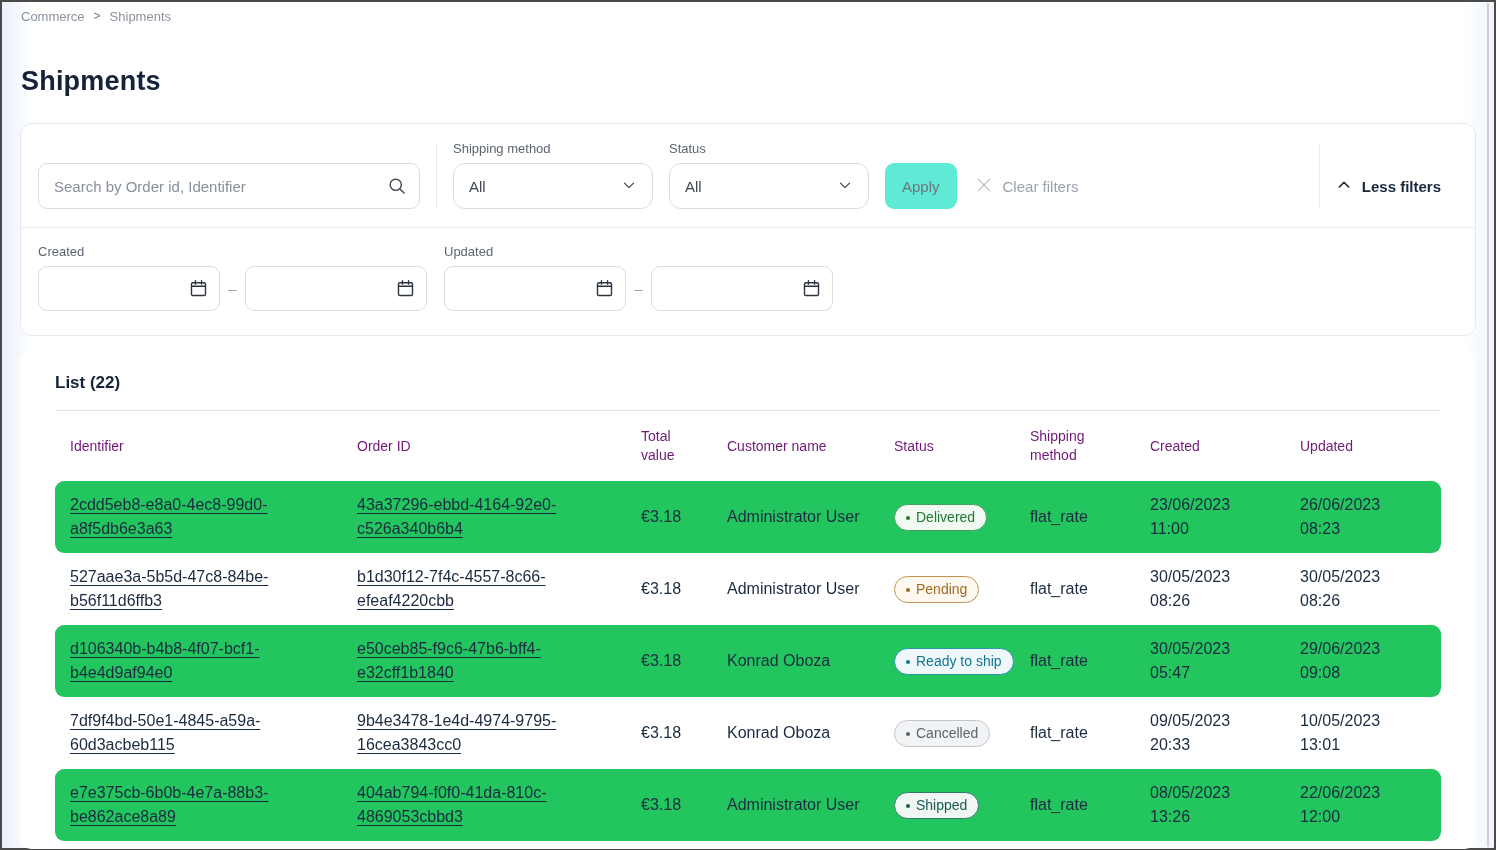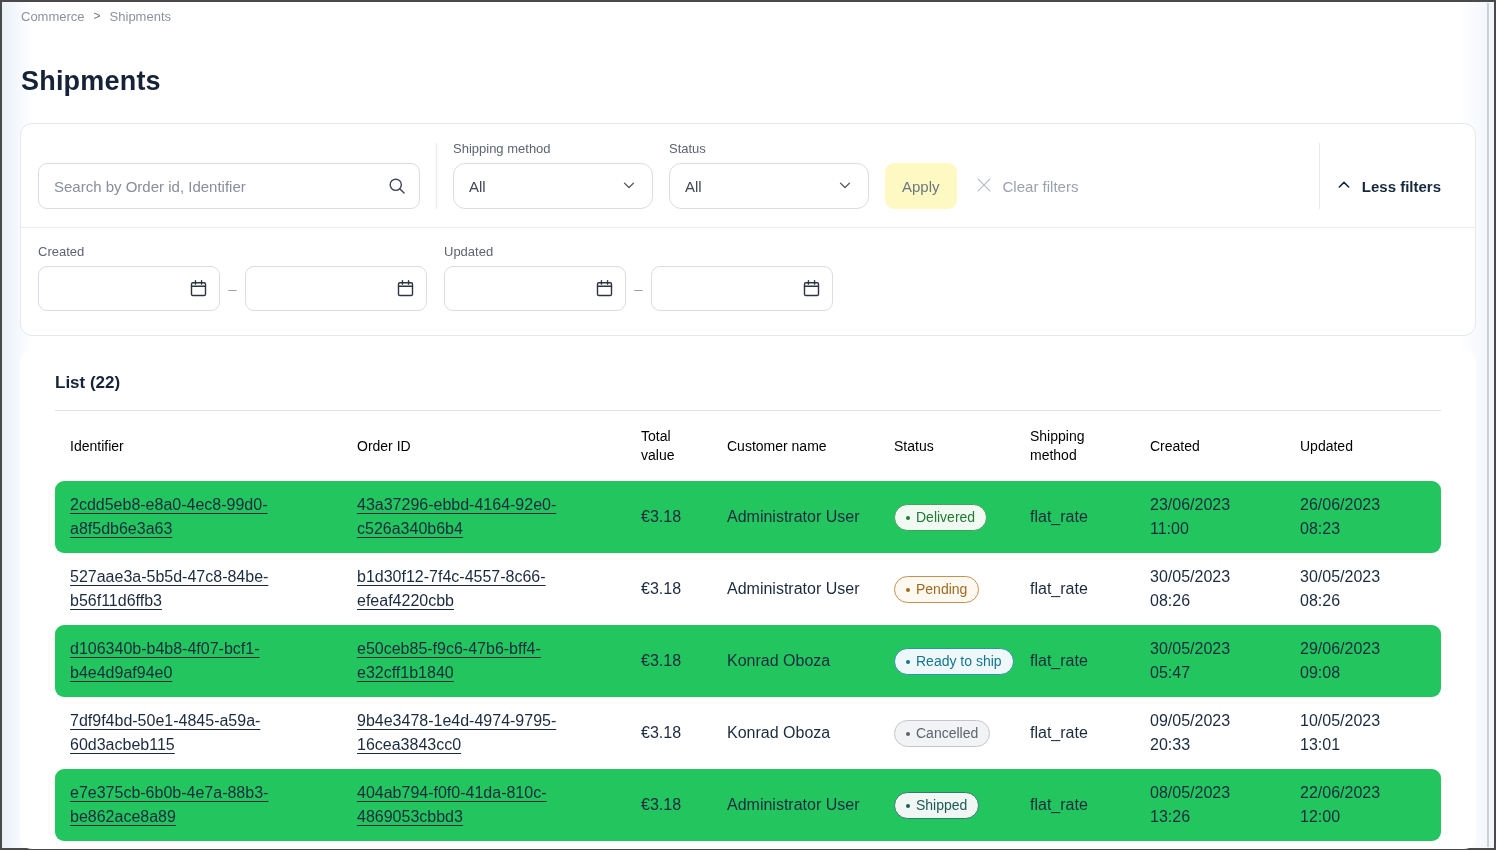--- a/index.html
+++ b/index.html
@@ -44,21 +44,21 @@
   .field-label { font-size: 13px; color: #5d6571; margin-bottom: 7px; }
   .select {
     width: 200px; height: 46px; border: 1px solid #d8dde6; border-radius: 12px;
     display: flex; align-items: center; justify-content: space-between;
     padding: 0 14px 0 15px; font-size: 15px; color: #3e4754; cursor: pointer; background: #fff;
   }
   .fg-status { margin-left: 16px; }
 
   .apply-btn {
     margin-left: 16px; height: 46px; padding: 0 17px; border: none; border-radius: 9px;
-    background: #fef9c3; color: #6e7680; font-size: 15px; font-family: inherit; cursor: pointer;
+    background: #5eead4; color: #6e7680; font-size: 15px; font-family: inherit; cursor: pointer;
   }
   .clear-filters { margin-left: 17px; height: 46px; display: flex; align-items: center; gap: 9px; color: #9aa1ac; font-size: 15px; cursor: pointer; }
 
   .filters-right { margin-left: auto; display: flex; align-items: flex-end; }
   .less-filters { height: 46px; display: flex; align-items: center; gap: 10px; color: #16283c; font-size: 15px; font-weight: 700; cursor: pointer; padding-right: 17px; }
 
   .hdiv { height: 1px; background: #e9ecf1; }
 
   .filter-row-bottom { display: flex; align-items: flex-end; padding: 16px 17px 24px 17px; }
   .date-range { display: flex; align-items: center; }
@@ -70,21 +70,21 @@
   .cal-icon { position: absolute; right: 11px; top: 12px; }
   .range-dash { width: 25px; text-align: center; color: #9aa1ab; font-size: 15px; }
   .fg-updated { margin-left: 17px; }
 
   
   .list-card { margin: 14px 20px 0 20px; background: #ffffff; border-radius: 12px; padding: 23px 35px 8px 35px; }
   .list-title { font-size: 17px; font-weight: 700; color: #15233a; }
   .list-divider { height: 1px; background: #dfe3e9; margin-top: 17px; }
 
   .grid-row { display: grid; grid-template-columns: 287px 284px 86px 167px 136px 120px 150px 128px; padding-left: 15px; align-items: center; }
-  .thead { height: 70px; color: #000000; font-size: 14px; }
+  .thead { height: 70px; color: #701a75; font-size: 14px; }
   .thead .hcell { padding-right: 22px; line-height: 19px; }
 
   .trow { height: 72px; border-radius: 9px; font-size: 16px; }
   .trow.odd { background: #22c55e; }
   .cell { padding-right: 20px; line-height: 24px; }
   .cell a { color: #1b2b3f; text-decoration: underline; text-underline-offset: 3px; }
 
   .badge {
     display: inline-flex; align-items: center; gap: 6px;
     border-radius: 999px; border: 1px solid; padding: 4px 11px; font-size: 14px; line-height: 17px; white-space: nowrap;

